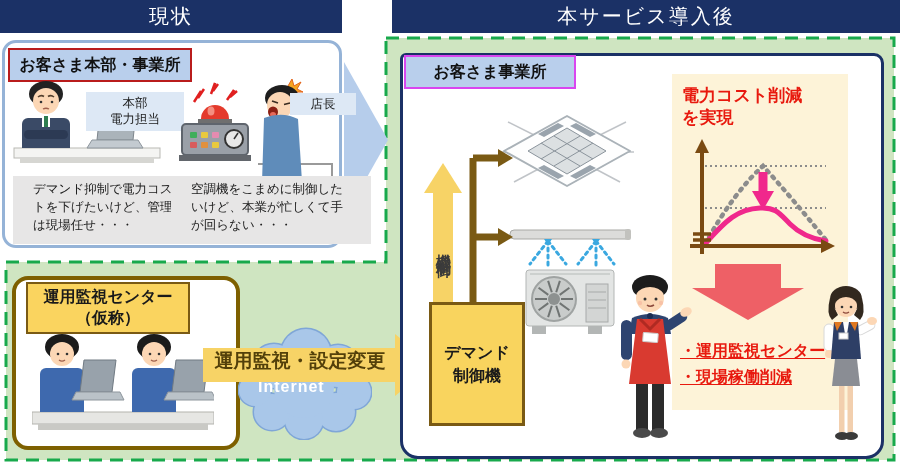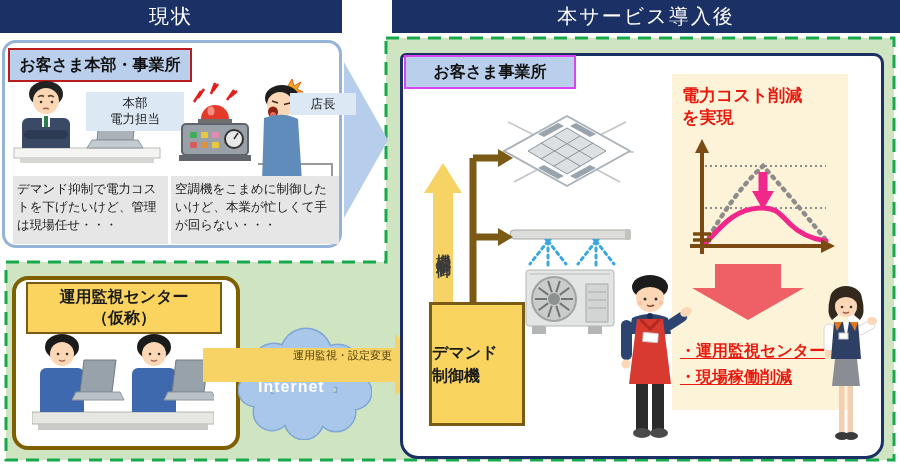--- a/index.html
+++ b/index.html
@@ -7,32 +7,32 @@
           font-family:"Liberation Sans","DejaVu Sans",sans-serif;color:#1a1a1a;}
   .abs{position:absolute;}
   .hdr{background:#1b3166;color:#fff;font-weight:normal;font-size:20px;
        display:flex;align-items:center;justify-content:center;letter-spacing:2px;}
   .panel-label{background:#b9cfec;font-weight:bold;font-size:16px;color:#111;
        display:flex;align-items:center;justify-content:center;}
   .current-box{background:#fff;border:3px solid #95b3d7;border-radius:14px;}
   .after-box{background:#fff;border:3px solid #1b3166;border-radius:6px 10px 18px 18px;}
   .monitor-box{background:#fff;border:4px solid #7e6000;border-radius:16px;}
   .role-tag{background:#dde8f5;font-size:12.5px;text-align:center;padding:3px 11px;line-height:1.3;}
-  .speech{background:#e7e6e6;font-size:12.5px;line-height:1.42;padding:5px 4px;color:#202020;}
+  .speech{background:#e7e6e6;font-size:12.5px;line-height:1.42;padding:5px 20px;color:#202020;}
   .yellow-label{background:#fad45f;border:2px solid #7a5a14;font-weight:bold;font-size:16px;
-       text-align:center;line-height:1.3;padding:3px 16px;}
+       text-align:center;line-height:1.3;padding:3px 0;}
   .blue-heading{color:#0a6ab4;font-weight:bold;font-size:15.5px;white-space:nowrap;}
   .peak-title{color:#e8190e;font-weight:bold;font-size:17px;line-height:1.3;}
   .benefit{color:#e8190e;font-weight:bold;font-size:16px;line-height:1.65;
        text-decoration:underline;text-underline-offset:2px;white-space:nowrap;}
   .demand-box{background:#f9d45e;border:3px solid #7a5a14;display:flex;flex-direction:column;
-       align-items:flex-start;justify-content:center;font-weight:bold;font-size:16px;line-height:1.45;}
+       align-items:center;justify-content:center;font-weight:bold;font-size:16px;line-height:1.45;}
   .vtext{writing-mode:vertical-rl;text-orientation:upright;font-weight:bold;font-size:15px;
        color:#3b3b3b;letter-spacing:3px;display:flex;align-items:center;justify-content:center;}
-  .arrow-label{font-weight:normal;font-size:11px;color:#53400a;text-align:right;white-space:nowrap;}
+  .arrow-label{font-weight:bold;font-size:19px;color:#53400a;text-align:center;white-space:nowrap;}
   .cloud-label{color:#fff;font-weight:600;font-size:16px;text-align:left;letter-spacing:1px;}
   .line{display:block;}
 </style>
 </head>
 <body>
 
 <div class="canvas">
 
   <svg class="abs" style="left:0;top:0;" width="900" height="466">
     <path d="M386,38 L894,38 L894,460 L6,460 L6,262 L386,262 Z" fill="#cfe5c1" stroke="#18a94c" stroke-width="3" stroke-dasharray="13,8"></path>

